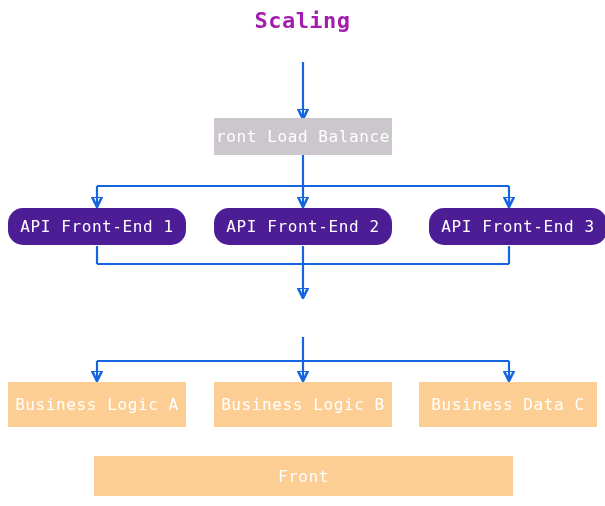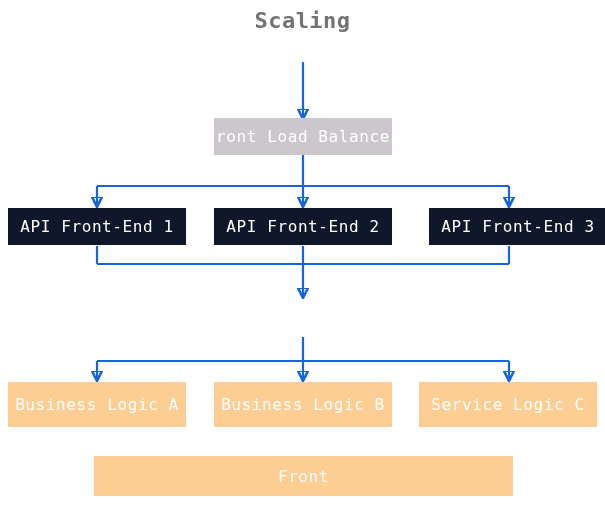--- a/index.html
+++ b/index.html
@@ -22,38 +22,38 @@
   }
   .title {
     position: absolute;
     left: 0;
     top: 8px;
     width: 605px;
     text-align: center;
     font-family: "DejaVu Sans Mono", "Liberation Mono", monospace;
     font-size: 22px;
     font-weight: bold;
-    color: #737373;
+    color: #a21caf;
     letter-spacing: 0.5px;
   }
   .node {
     position: absolute;
     display: flex;
     align-items: center;
     justify-content: center;
     font-family: "DejaVu Sans Mono", "Liberation Mono", monospace;
     font-size: 16px;
     color: #ffffff;
     letter-spacing: 0.6px;
     box-sizing: border-box;
     white-space: nowrap;
     user-select: none;
   }
   .node-gray  { background: #cbc7cd; }
-  .node-cyan  { background: #0f172a; }
+  .node-cyan  { background: #4c1d95; border-radius: 15px; }
   .node-amber { background: #fdce93; }
 
   svg.edges {
     position: absolute;
     left: 0; top: 0;
     width: 605px;
     height: 506px;
     overflow: visible;
     pointer-events: none;
   }
@@ -119,20 +119,20 @@
 
   <div class="node node-amber" style="left:8px; top:382px; width:178px; height:45px;">
     <span>Business Logic A</span>
   </div>
 
   <div class="node node-amber" style="left:214px; top:382px; width:178px; height:45px;">
     <span>Business Logic B</span>
   </div>
 
   <div class="node node-amber" style="left:419px; top:382px; width:178px; height:45px;">
-    <span>Service Logic C</span>
+    <span>Business Data C</span>
   </div>
 
   <div class="node node-amber" style="left:94px; top:456px; width:419px; height:40px;">
     <span>Front</span>
   </div>
 
 </div>
 
 </body></html>

